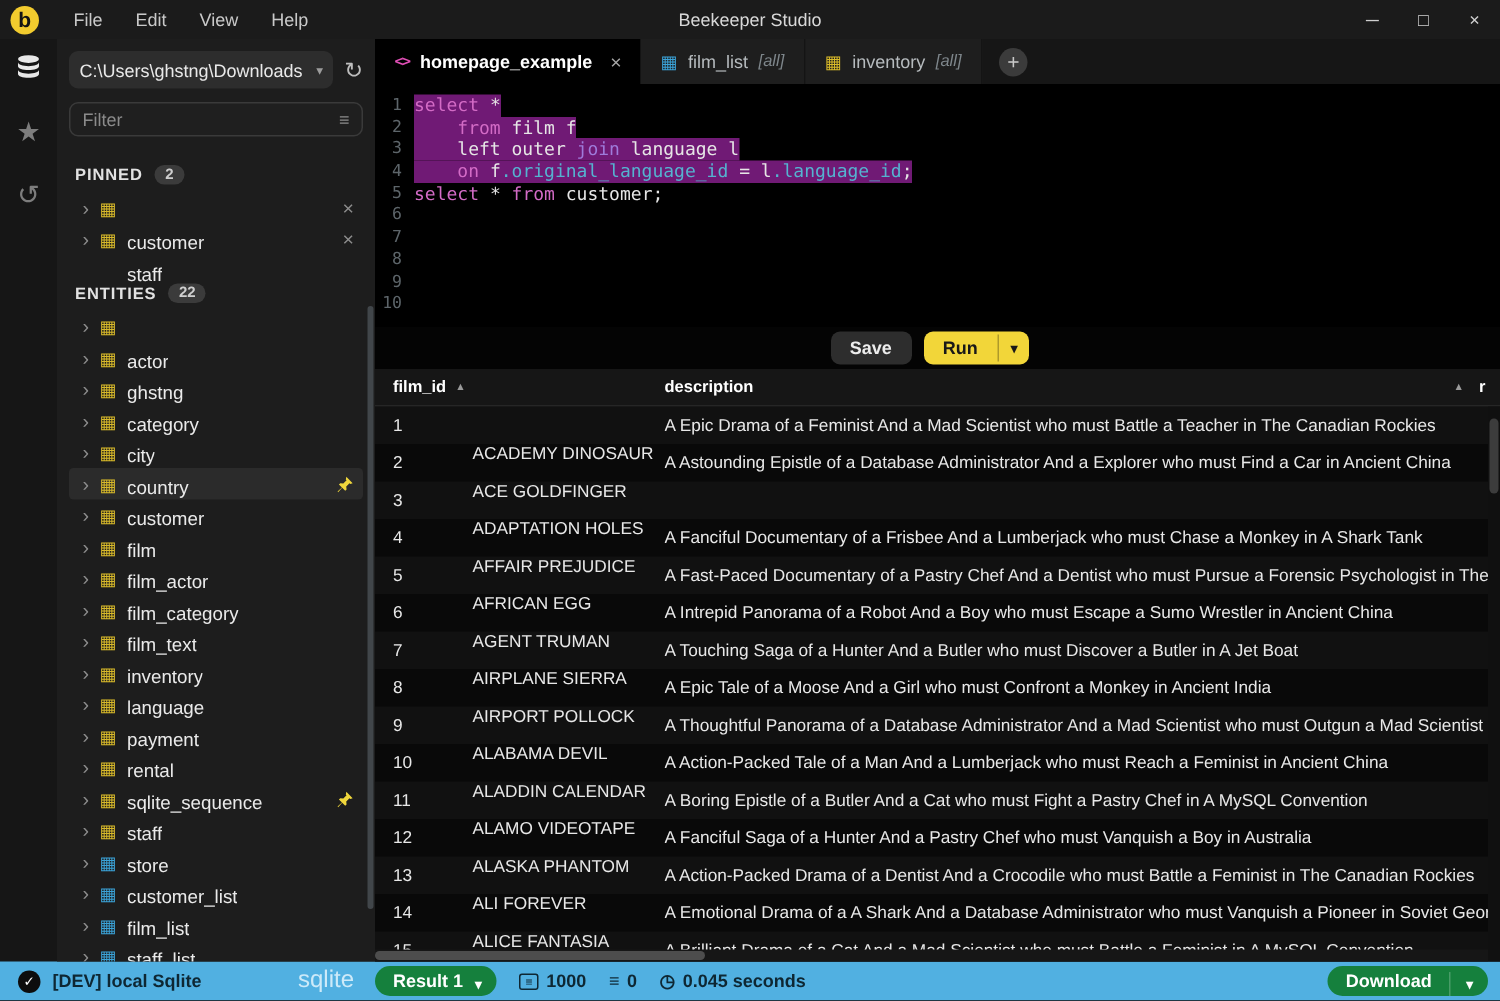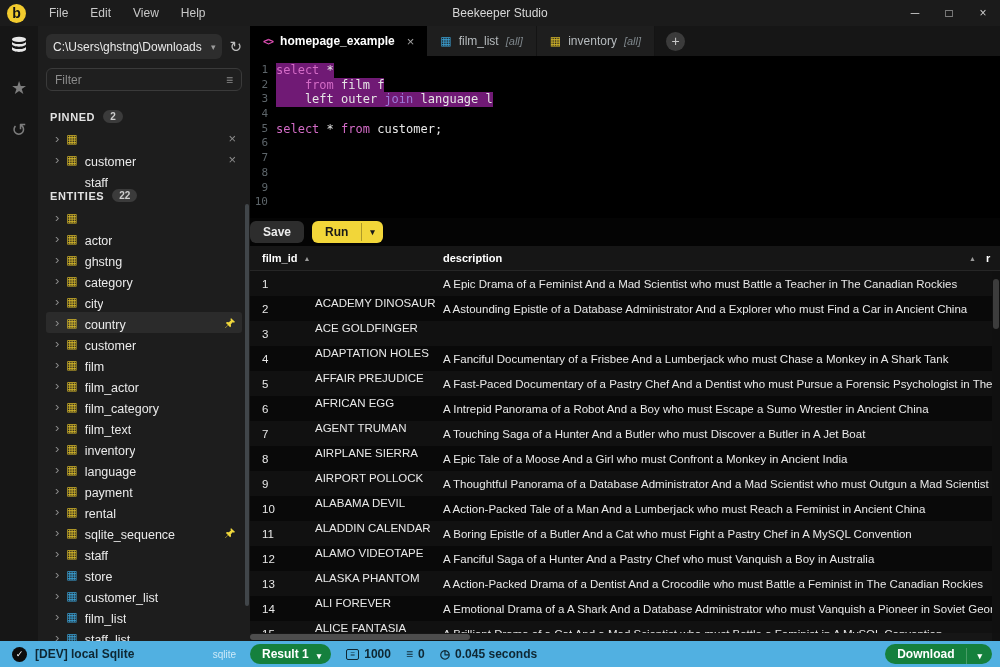--- a/index.html
+++ b/index.html
@@ -69,21 +69,21 @@
   .tab-plus { width:19px; height:19px; border-radius:50%; background:#3b3b3b; color:#c9c9c9;
     display:flex; align-items:center; justify-content:center; font-size:14px; align-self:center; margin-left:11px; }
 
   .editor { height:162px; background:#000; padding-top:7px; font-family:"DejaVu Sans Mono", monospace; flex-shrink:0; }
   .code-line { display:flex; height:14.7px; line-height:14.7px; font-size:12px; }
   .ln { width:26px; text-align:right; color:#5d656a; padding-right:8px; flex-shrink:0; font-size:11px; }
   .code { white-space:pre; color:#e6e6e6; }
   .code.sel { background:#701a75; }
   .tk-kw { color:#d36bc6; } .tk-kw2 { color:#9f7bdb; } .tk-at { color:#55b3d0; } .tk-pl { color:#e6e6e6; }
 
-  .actions { height:28px; background:#040404; display:flex; align-items:center; justify-content:flex-start;
+  .actions { height:28px; background:#040404; display:flex; align-items:center; justify-content:center;
     gap:8px; padding-right:10px; flex-shrink:0; }
   .btn-save { background:#2d2d2d; color:#ececec; border-radius:6px; font-size:12px; font-weight:700; padding:4px 13px; }
   .btn-run { background:#f2d639; color:#181818; border-radius:6px; font-size:12px; font-weight:700;
     display:flex; align-items:center; }
   .run-label { padding:4px 13px; }
   .run-caret { padding:4px 8px; border-left:1px solid rgba(0,0,0,.28); font-size:9px; }
 
   .results { flex:1; min-height:0; position:relative; background:#0a0a0a; overflow:hidden; }
   .thead { height:25px; background:#161616; display:flex; align-items:center; color:#fff;
     font-size:11px; font-weight:700; border-bottom:1px solid #262626; }
@@ -102,21 +102,21 @@
   .h-thumb { width:220px; height:6px; margin-top:1px; background:#4d4d4d; border-radius:3px; }
   .v-scroll { position:absolute; right:0; top:25px; bottom:8px; width:8px; background:#101010; }
   .v-thumb { width:6px; margin:8px auto 0; height:50px; background:#3c3c3c; border-radius:3px; }
 
   
   .statusbar { height:26px; background:#51b0e1; display:flex; align-items:center; font-size:12px; flex-shrink:0; }
   .sb-left { width:250px; display:flex; align-items:center; gap:8px; padding-left:12px; flex-shrink:0; }
   .check { width:15px; height:15px; border-radius:50%; background:#0d0d0d; color:#fff; font-size:9px;
     display:flex; align-items:center; justify-content:center; }
   .conn-name { color:#0e2733; font-weight:700; }
-  .db-type { margin-left:auto; margin-right:14px; color:rgba(240,250,255,.78); font-size:10px; }
+  .db-type { margin-left:auto; margin-right:14px; color:rgba(240,250,255,.78); font-size:16px; }
   .sb-mid { display:flex; align-items:center; gap:15px; }
   .pill { background:#15803d; color:#fff; border-radius:13px; display:flex; align-items:flex-end; font-weight:700; }
   .result-pill .lbl { padding:3px 4px 3px 12px; }
   .result-pill .crt { padding:3px 10px 3px 4px; font-size:9px; }
   .stat { display:flex; align-items:center; gap:5px; color:#0e2733; font-weight:600; }
   .stat-ic { font-size:12px; }
   .stat-ic.boxed { border:1.4px solid #0e2733; border-radius:2px; font-size:8px; width:13px; height:11px;
     display:flex; align-items:center; justify-content:center; }
   .sb-right { margin-left:auto; margin-right:8px; }
   .dl-pill .lbl { padding:3px 12px; }
@@ -344,20 +344,21 @@
           <div class="code-line">
             <span class="ln">2</span>
             <span class="code sel"><span class="tk-pl">    </span><span class="tk-kw">from</span><span class="tk-pl"> film f</span></span>
           </div>
           <div class="code-line">
             <span class="ln">3</span>
             <span class="code sel"><span class="tk-pl">    left outer </span><span class="tk-kw2">join</span><span class="tk-pl"> language l</span></span>
           </div>
           <div class="code-line">
             <span class="ln">4</span>
+            <span class="code sel"><span class="tk-pl">    </span><span class="tk-kw">on</span><span class="tk-pl"> f</span><span class="tk-at">.original_language_id</span><span class="tk-pl"> = l</span><span class="tk-at">.language_id</span><span class="tk-pl">;</span></span>
           </div>
           <div class="code-line">
             <span class="ln">5</span>
             <span class="code"><span class="tk-kw">select</span><span class="tk-pl"> * </span><span class="tk-kw">from</span><span class="tk-pl"> customer;</span></span>
           </div>
           <div class="code-line">
             <span class="ln">6</span>
             <span class="code"></span>
           </div>
           <div class="code-line">

